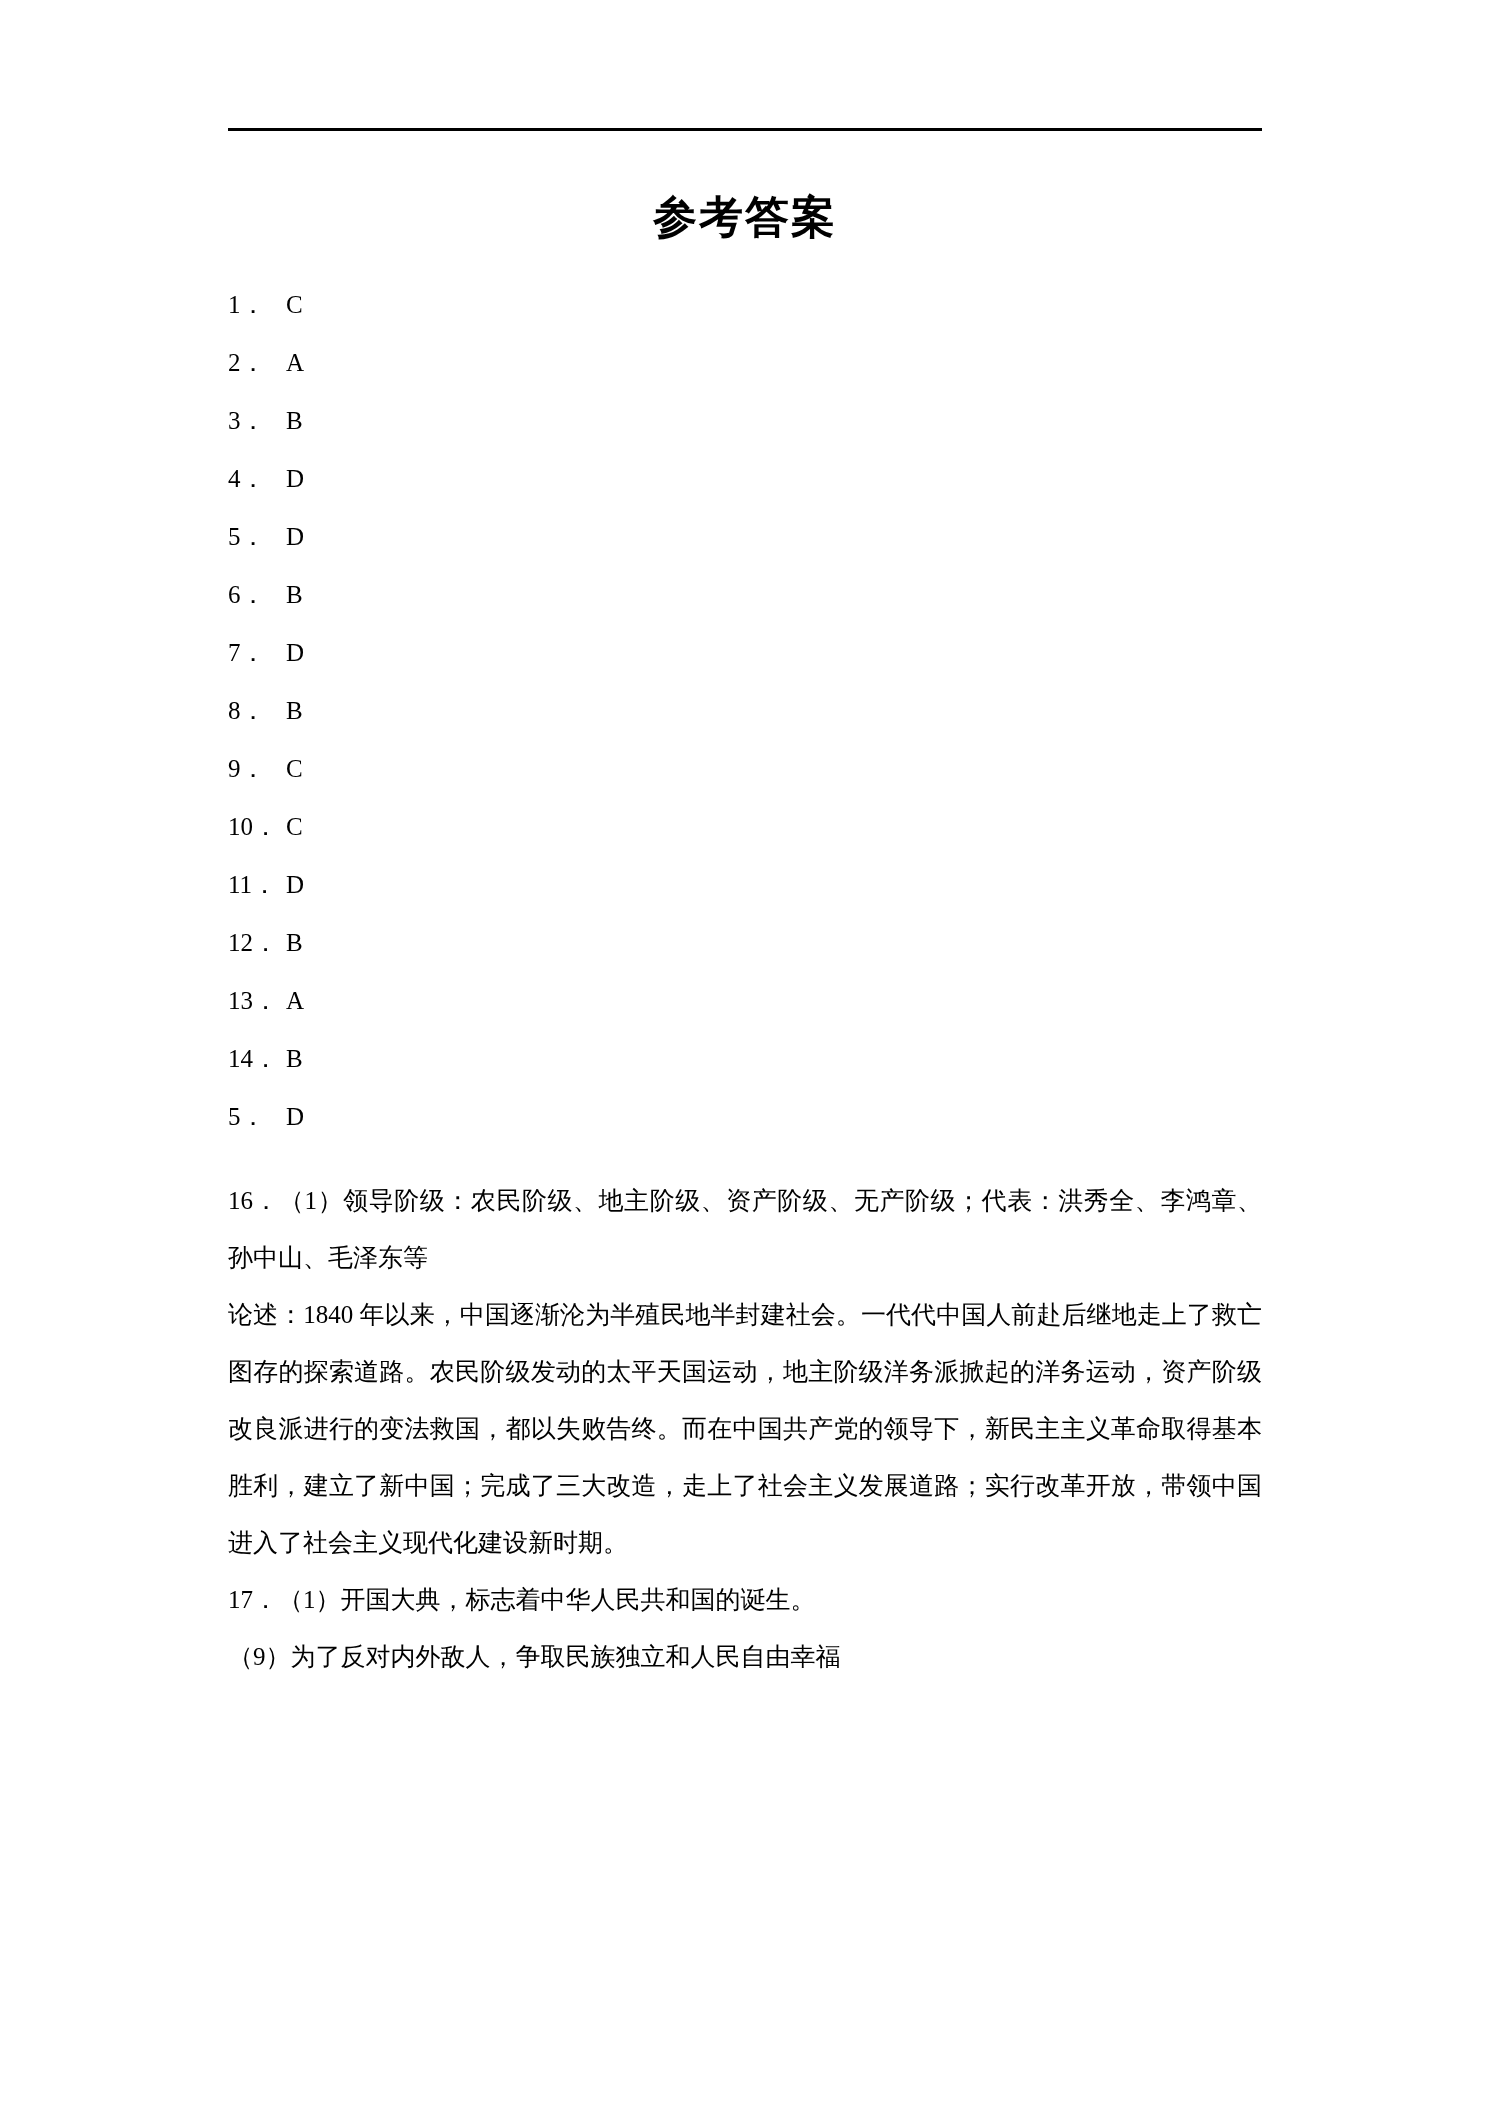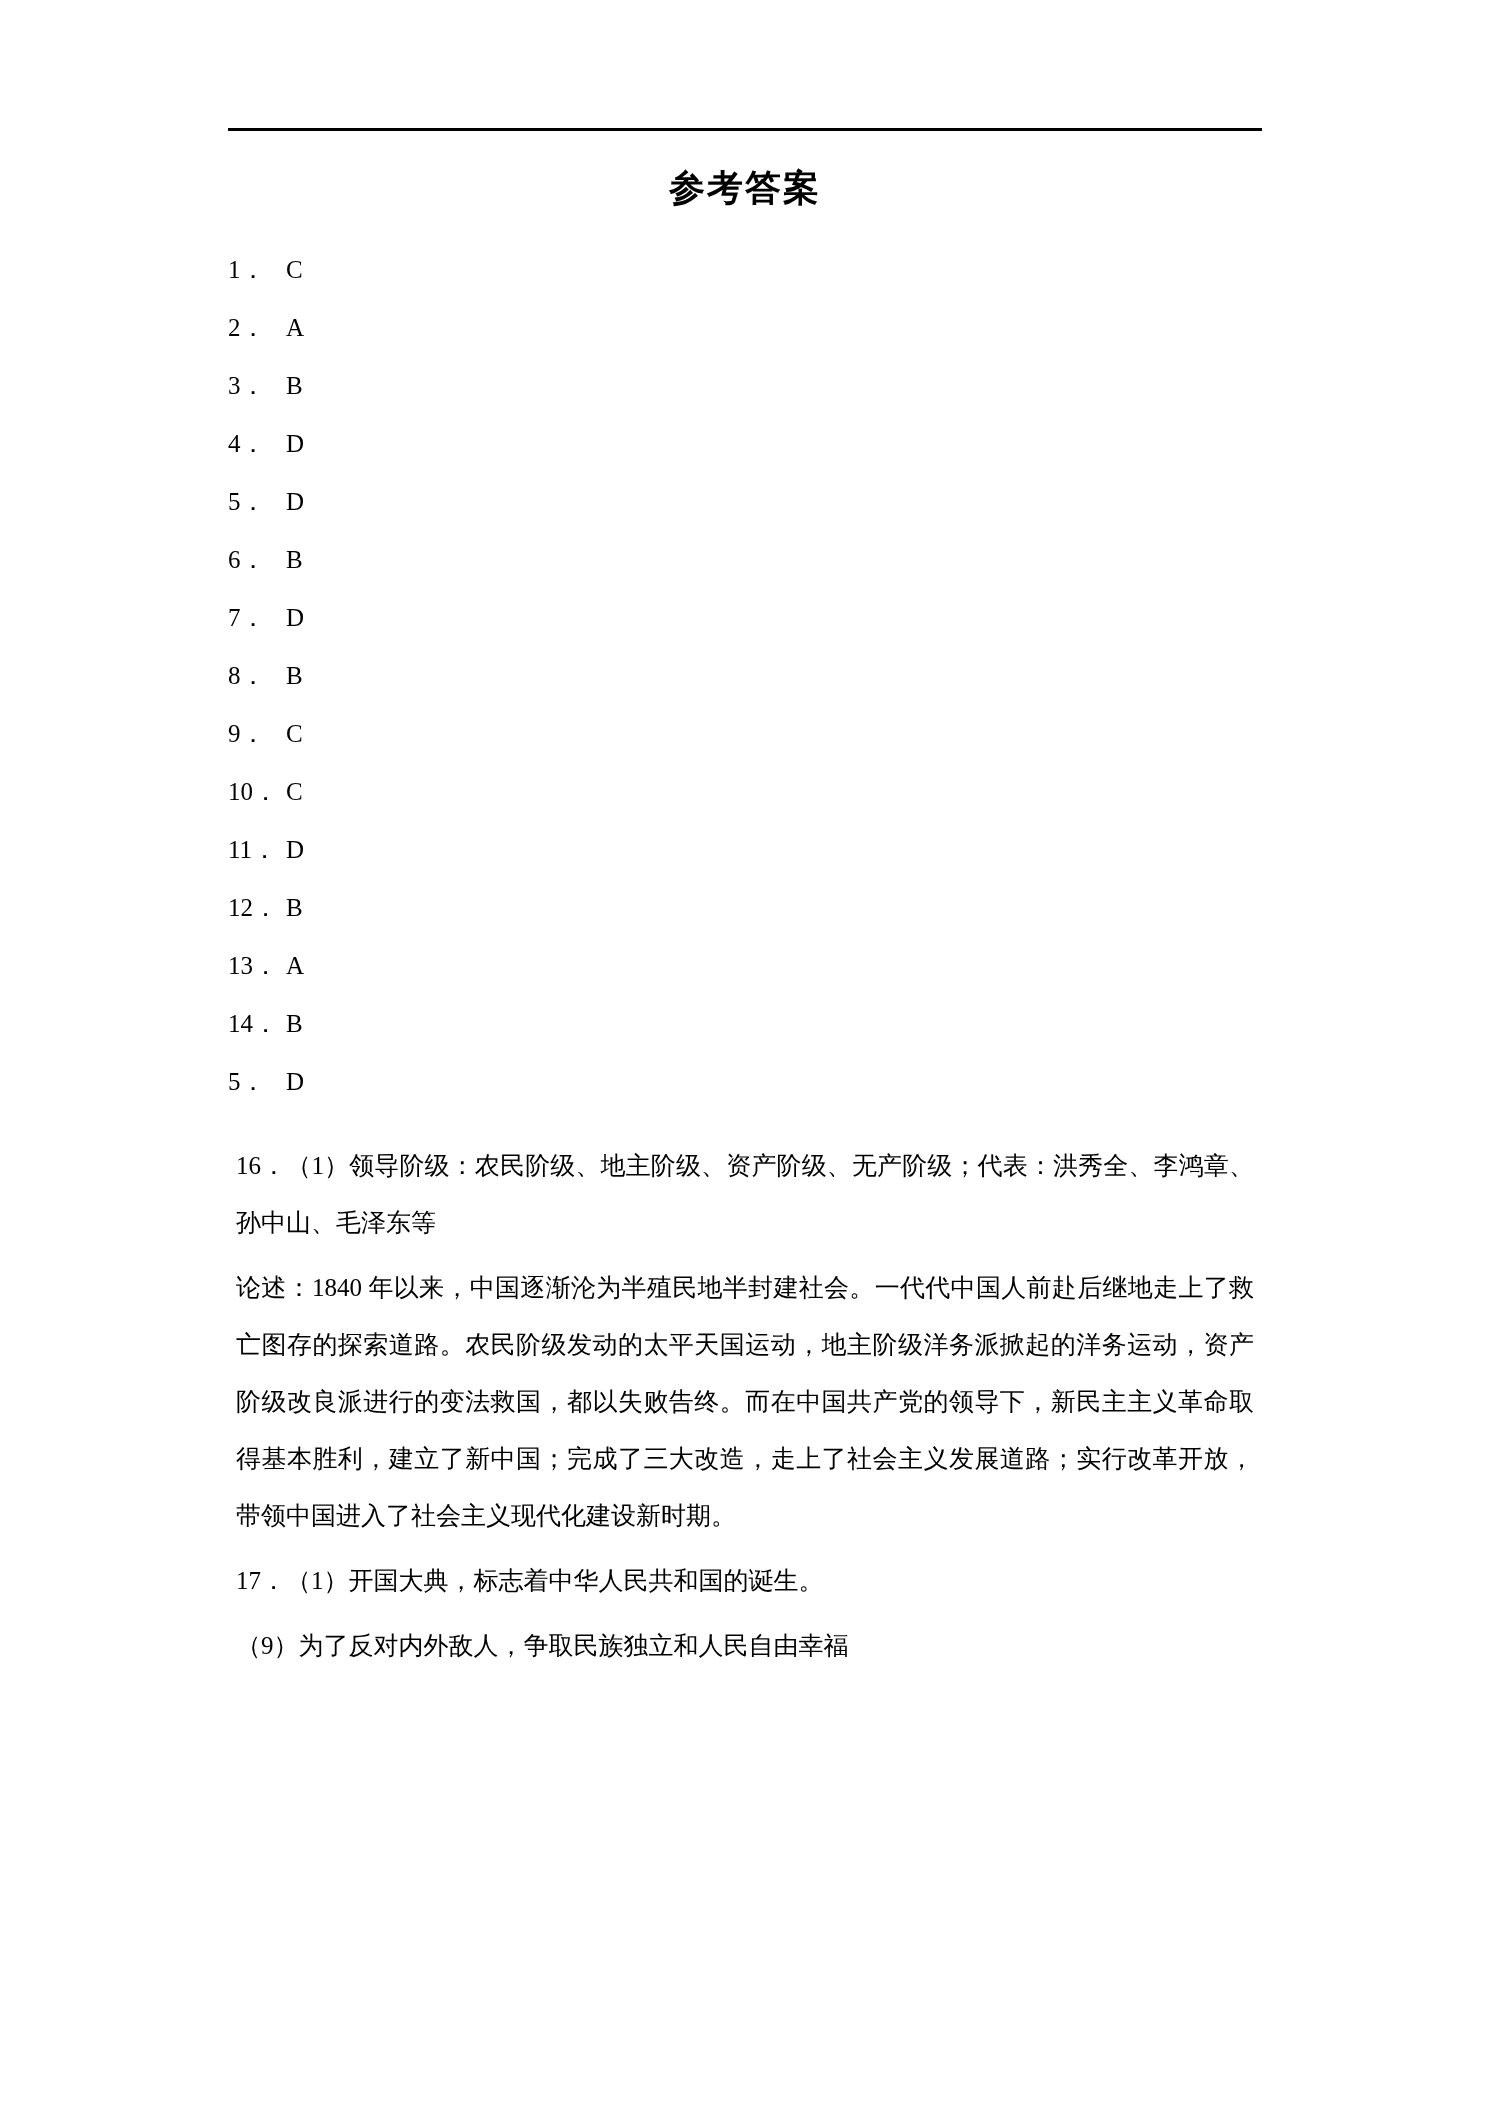--- a/index.html
+++ b/index.html
@@ -32,23 +32,23 @@
   .top-rule {
     width: 1034px;
     height: 0;
     border-top: 3px solid #000;
     margin: 0 0 0 0;
   }
   .doc-title {
     text-align: center;
     font-family: "DejaVu Sans", "Liberation Sans", sans-serif;
     font-weight: bold;
-    font-size: 36px;
+    font-size: 44px;
     letter-spacing: 2px;
-    margin-top: 35px;
+    margin-top: 60px;
     margin-bottom: 0;
     line-height: 1.2;
   }
   .answer-list {
     margin-top: 48px;
   }
   .answer-row {
     font-size: 25px;
     line-height: 1.0;
     height: 58px;
@@ -63,21 +63,21 @@
   }
   .answer-val {
     font-family: "Liberation Serif", "DejaVu Serif", serif;
     padding-left: 4px;
   }
   .para {
     font-size: 25px;
     line-height: 2.28;
     text-align: justify;
     text-justify: inter-ideograph;
-    margin: 8px;
+    margin: 0;
     font-family: "Liberation Serif", "DejaVu Serif", serif;
   }
   .para-16 {
     margin-top: 10px;
   }
 </style>
 </head>
 <body>
 
 <div class="page">

